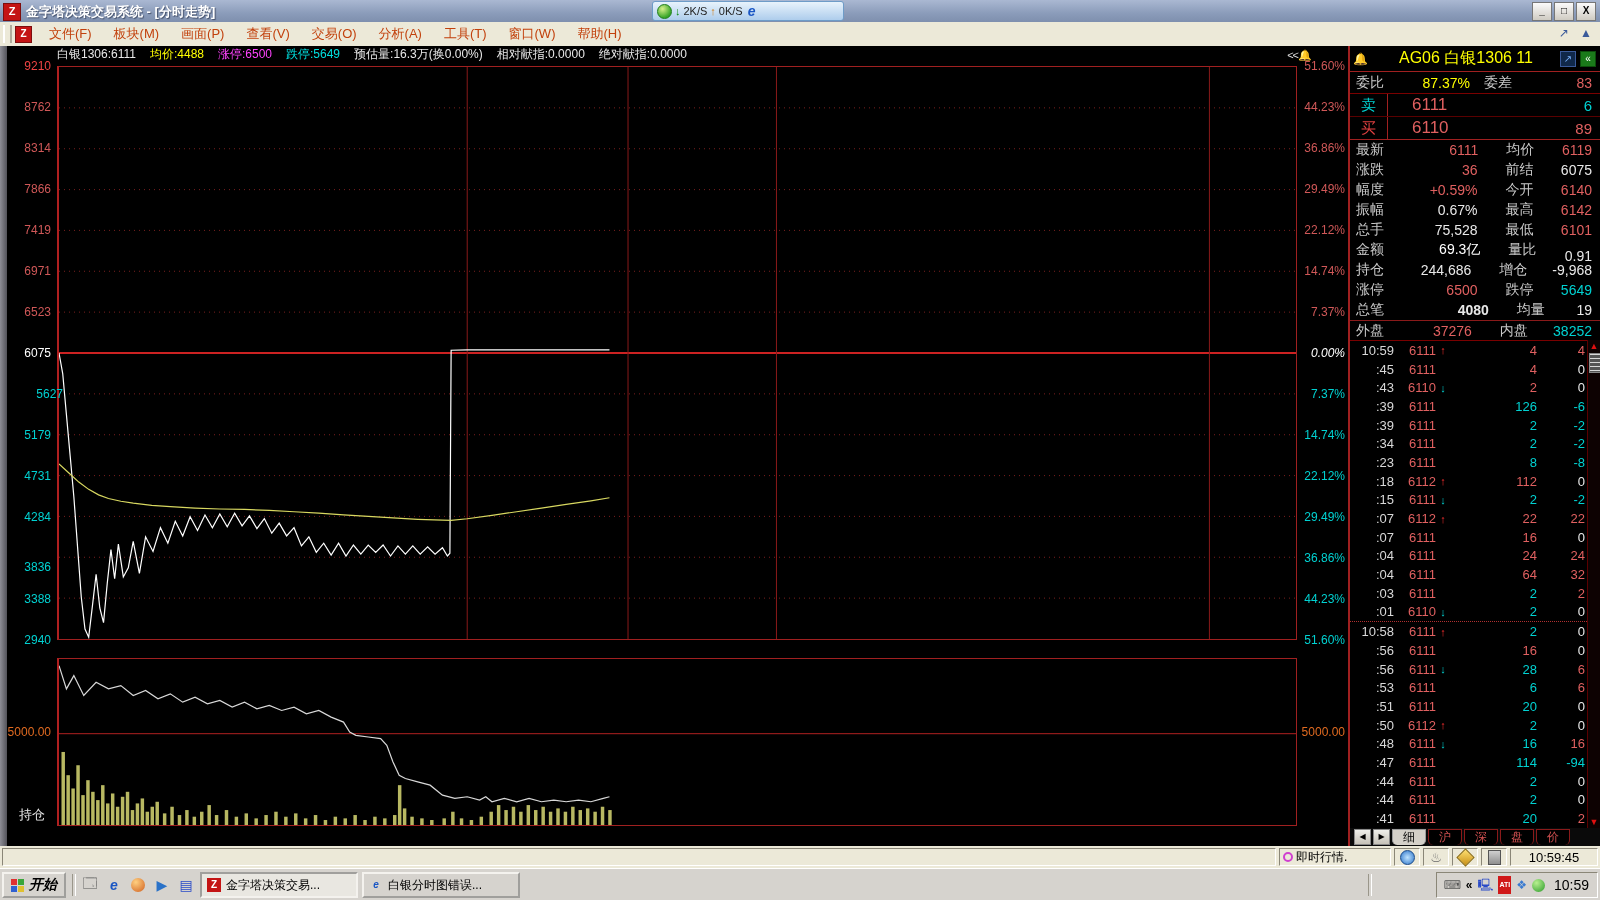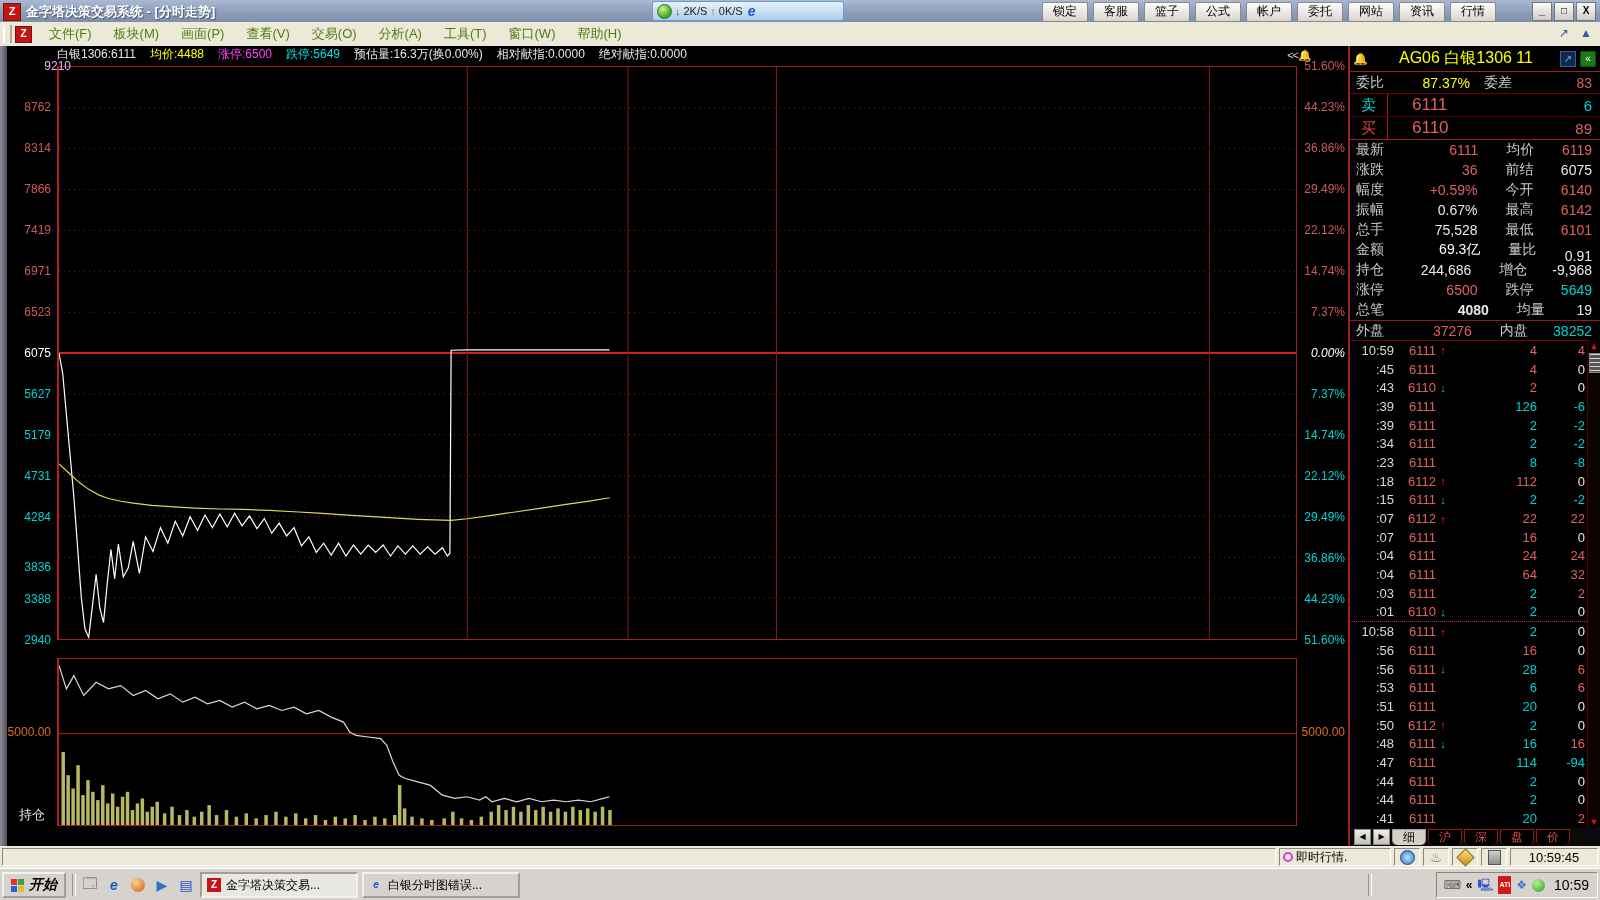--- a/index.html
+++ b/index.html
@@ -16,21 +16,21 @@
   .net-txt{color:#222;font-size:11px;}
   .net-e{color:#1a56c4;font-size:14px;font-weight:bold;font-style:italic;margin-left:2px;}
   #tb-buttons{right:104px;top:2px;display:flex;gap:5px;}
   .tb-btn{width:44px;height:18px;background:linear-gradient(#fdfdfd,#d9d5cc);border:1px solid #8a8a8a;border-radius:2px;font-size:12px;color:#000;text-align:center;line-height:17px;}
   #win-btns{right:4px;top:2px;display:flex;gap:2px;}
   .win-btn{width:18px;height:17px;background:linear-gradient(#fbfbfb,#cfcbc2);border:1px solid #777;font-size:10px;font-weight:bold;color:#000;text-align:center;line-height:15px;}
   
   #menubar{left:0;top:22px;width:1600px;height:24px;background:#ece9d8;border-bottom:1px solid #b9b5a5;display:flex;align-items:center;}
   #menu-grip{width:5px;height:18px;margin:0 3px;border-left:2px solid #fff;border-right:2px solid #b0ac9c;}
   #menu-appicon{width:15px;height:15px;background:#c41414;border:1px solid #7d0d0d;color:#fff;font-size:10px;font-weight:bold;text-align:center;line-height:14px;margin-right:6px;}
-  .mb-item{padding:2px 11px;font-size:13px;color:#4d7c0f;}
+  .mb-item{padding:2px 11px;font-size:13px;color:#c2410c;}
   #menu-right{position:absolute;right:6px;top:25px;display:flex;gap:6px;}
   .mb-ico{width:16px;height:16px;font-size:12px;text-align:center;line-height:16px;color:#3a5a9a;}
   
   #workspace{left:0;top:46px;width:1600px;height:800px;background:#000;}
   #mdi-strip{left:0;top:0;width:7px;height:800px;background:linear-gradient(90deg,#8e8e96,#53535a);}
   #chart-region{left:7px;top:0;width:1341px;height:800px;background:#000;}
   #infobar{left:0;top:0;width:100%;height:20px;display:flex;gap:14px;padding-left:50px;box-sizing:border-box;align-items:flex-start;font-size:12px;white-space:nowrap;}
   #collapse-btn{right:50px;top:3px;color:#ddd;font-size:11px;letter-spacing:-1px;}
   #chart-bell{right:36px;top:3px;color:#e01010;font-size:11px;}
   #main-plot{left:50px;top:20px;width:1240px;height:574px;border:1px solid #a02020;border-left:2px solid #b02020;box-sizing:border-box;}
@@ -118,31 +118,20 @@
   <div id="app-icon" class="abs">Z</div>
   <div id="title-text" class="abs">金字塔决策交易系统 - [分时走势]</div>
   <div id="netbox" class="abs">
     <span class="netball"></span>
     <span class="net-dn">↓</span>
     <span class="net-txt">2K/S</span>
     <span class="net-up">↑</span>
     <span class="net-txt">0K/S</span>
     <span class="net-e">e</span>
   </div>
-  <div id="tb-buttons" class="abs">
-      <div class="tb-btn">锁定</div>
-      <div class="tb-btn">客服</div>
-      <div class="tb-btn">篮子</div>
-      <div class="tb-btn">公式</div>
-      <div class="tb-btn">帐户</div>
-      <div class="tb-btn">委托</div>
-      <div class="tb-btn">网站</div>
-      <div class="tb-btn">资讯</div>
-      <div class="tb-btn">行情</div>
-    </div>
   <div id="win-btns" class="abs">
       <div class="win-btn">_</div>
       <div class="win-btn">□</div>
       <div class="win-btn">X</div>
     </div>
 </div>
 
 <div id="menubar" class="abs">
   <span id="menu-grip"></span>
   <span id="menu-appicon">Z</span>
@@ -194,29 +183,29 @@
           <line x1="0" x2="100" y1="92.8548644338118" y2="92.8548644338118" stroke="#7a1f1f" stroke-width="1" stroke-dasharray="1,4" vector-effect="non-scaling-stroke"></line>
           <line x1="33" x2="33" y1="0" y2="100" stroke="#8a1a1a" stroke-width="1" vector-effect="non-scaling-stroke"></line>
           <line x1="46" x2="46" y1="0" y2="100" stroke="#8a1a1a" stroke-width="1" vector-effect="non-scaling-stroke"></line>
           <line x1="58" x2="58" y1="0" y2="100" stroke="#8a1a1a" stroke-width="1" vector-effect="non-scaling-stroke"></line>
           <line x1="93" x2="93" y1="0" y2="100" stroke="#8a1a1a" stroke-width="1" vector-effect="non-scaling-stroke"></line>
           <polyline points="0,50.00 0.3,53.59 0.6,60.77 0.9,67.94 1.2,75.12 1.5,83.89 1.8,92.66 2.1,98.25 2.4,99.68 2.7,94.26 3,88.68 3.3,94.58 3.6,97.13 3.9,90.27 4.2,84.37 4.5,89.47 4.8,83.41 5.2,89.15 5.6,87.56 6,82.93 6.5,88.52 7,82.14 7.6,84.69 8.2,80.54 8.8,83.25 9.4,79.43 10,81.98 10.6,78.63 11.2,81.02 11.8,78.31 12.4,80.54 13,78.15 13.6,80.38 14.2,77.99 14.8,80.22 15.4,78.47 16,80.70 16.6,78.95 17.2,81.50 17.8,79.74 18.4,81.98 19,80.54 19.6,83.73 20.2,82.14 20.8,84.85 21.4,83.25 22,85.33 22.6,83.25 23.2,85.49 23.8,83.57 24.4,85.17 25,83.57 25.6,84.85 26.2,83.57 26.8,85.49 27.4,83.73 28,85.17 28.6,83.73 29.2,85.17 29.8,83.89 30.4,85.17 31,84.05 31.4,85.49 31.6,85.01 31.7,49.52 33,49.47 35,49.44 37,49.47 39,49.44 41,49.46 43,49.44 44.5,49.44" fill="none" stroke="#ffffff" stroke-width="1.2" vector-effect="non-scaling-stroke"></polyline>
           <polyline points="0,69.38 0.8,70.97 1.6,72.57 2.4,73.84 3.2,74.80 4,75.44 5,75.92 6,76.24 7.5,76.63 9,76.87 11,77.11 13,77.27 15,77.35 17,77.51 19,77.75 21,77.99 23,78.31 25,78.55 27,78.82 29,79.07 31,79.23 31.7,79.27 33,78.98 35,78.39 37,77.75 39,77.11 41,76.48 43,75.84 44.5,75.31" fill="none" stroke="#d8d860" stroke-width="1.2" vector-effect="non-scaling-stroke"></polyline>
         </svg>
     </div>
     <div id="ylabels-left">
-        <div class="ylab" style="left: 0px; width: 64px; top: 14px; color: #f0abfc;">9210</div>
+        <div class="ylab" style="left: 0px; width: 44px; top: 14px; color: #ef4444;">9210</div>
         <div class="ylab" style="left: 0px; width: 44px; top: 55px; color: rgb(208, 88, 88);">8762</div>
         <div class="ylab" style="left: 0px; width: 44px; top: 96px; color: rgb(208, 88, 88);">8314</div>
         <div class="ylab" style="left: 0px; width: 44px; top: 137px; color: rgb(208, 88, 88);">7866</div>
         <div class="ylab" style="left: 0px; width: 44px; top: 178px; color: rgb(208, 88, 88);">7419</div>
         <div class="ylab" style="left: 0px; width: 44px; top: 219px; color: rgb(208, 88, 88);">6971</div>
         <div class="ylab" style="left: 0px; width: 44px; top: 260px; color: rgb(208, 88, 88);">6523</div>
         <div class="ylab" style="left: 0px; width: 44px; top: 301px; color: rgb(255, 255, 255);">6075</div>
-        <div class="ylab" style="left: 0px; width: 44px; top: 342px; color: rgb(0, 210, 210);">5627</div>
+        <div class="ylab" style="left: 12px; width: 44px; top: 342px; color: rgb(0, 210, 210);">5627</div>
         <div class="ylab" style="left: 0px; width: 44px; top: 383px; color: rgb(0, 210, 210);">5179</div>
         <div class="ylab" style="left: 0px; width: 44px; top: 424px; color: rgb(0, 210, 210);">4731</div>
         <div class="ylab" style="left: 0px; width: 44px; top: 465px; color: rgb(0, 210, 210);">4284</div>
         <div class="ylab" style="left: 0px; width: 44px; top: 515px; color: rgb(0, 210, 210);">3836</div>
         <div class="ylab" style="left: 0px; width: 44px; top: 547px; color: rgb(0, 210, 210);">3388</div>
         <div class="ylab" style="left: 0px; width: 44px; top: 588px; color: rgb(0, 210, 210);">2940</div>
       </div>
     <div id="ylabels-right">
         <div class="ylab-r" style="top: 14px; color: rgb(208, 88, 88);">51.60%</div>
         <div class="ylab-r" style="top: 55px; color: rgb(208, 88, 88);">44.23%</div>

